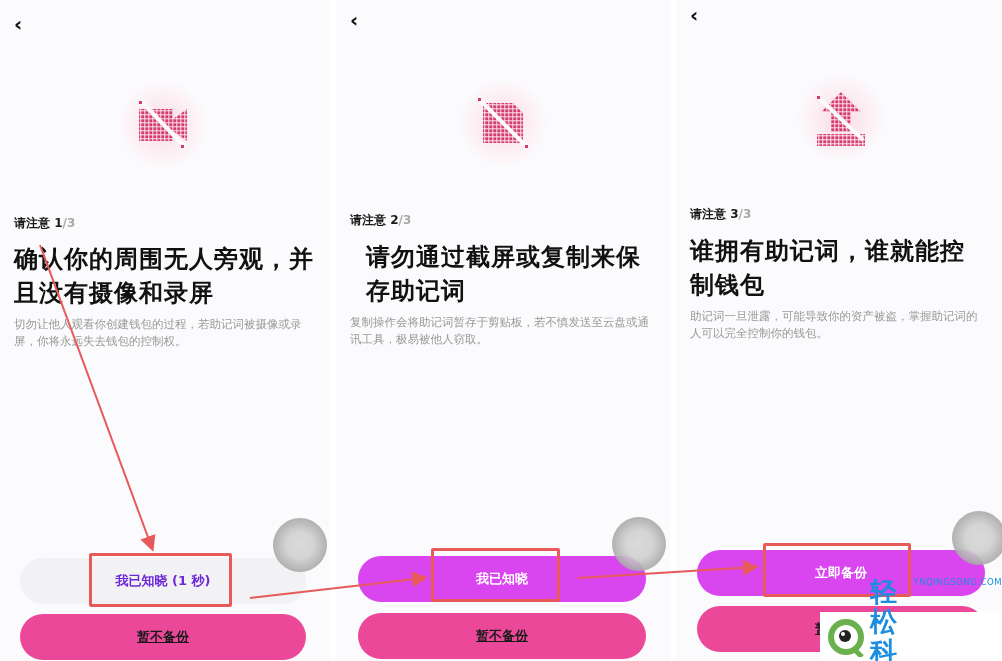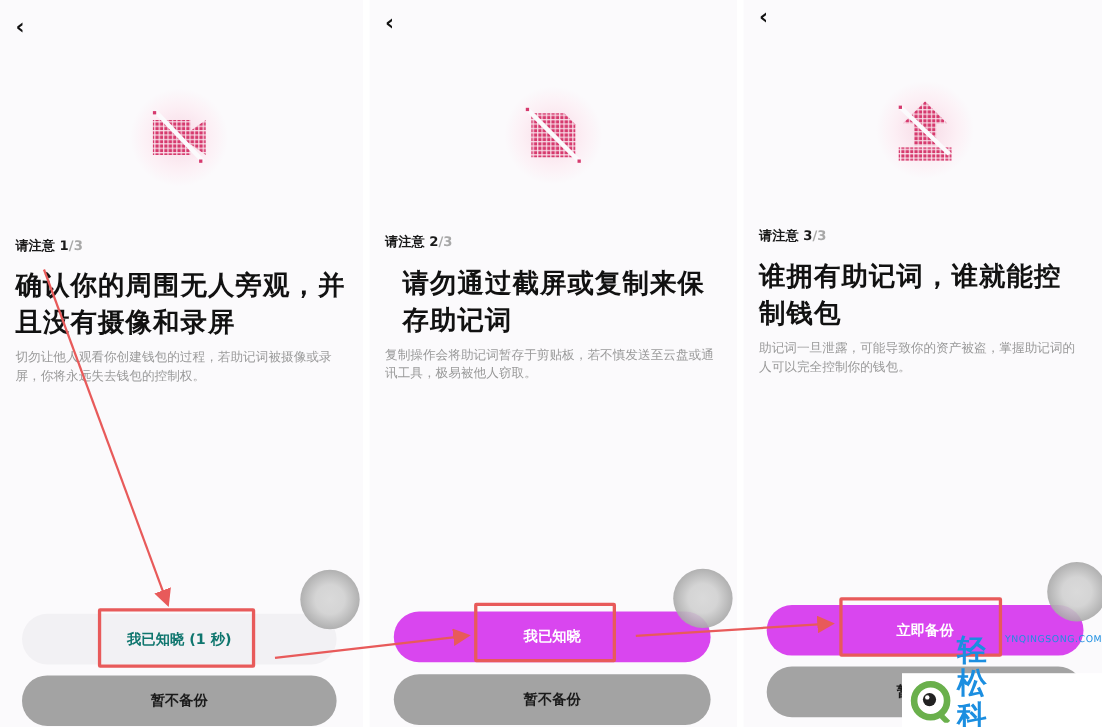--- a/index.html
+++ b/index.html
@@ -18,23 +18,23 @@
   .icon-wrap svg { position: absolute; left: 15px; top: 15px; width: 60px; height: 60px; }
 
   .step { position: absolute; left: 14px; font-size: 12px; font-weight: bold; color: #1a1a1a; }
   .step .cur { color: #1a1a1a; }
   .step .sep, .step .tot { color: #a8a8a8; }
 
   .title { position: absolute; left: 14px; right: 14px; font-size: 24px; font-weight: bold; color: #111; line-height: 34px; letter-spacing: 1px; }
   .desc { position: absolute; left: 14px; right: 14px; font-size: 11.5px; color: #9a9a9a; line-height: 17px; }
 
   .btn { position: absolute; border-radius: 24px; display: flex; align-items: center; justify-content: center; font-size: 13px; font-weight: bold; cursor: pointer; }
-  .btn.disabled { background: #f2f1f4; color: #0f766e; text-align: center; }
+  .btn.disabled { background: #f2f1f4; color: #6d28d9; text-align: center; }
   .btn.primary { background: #d946ef; color: #ffffff; }
-  .btn.secondary { background: #a3a3a3; color: #1a1a1a; }
+  .btn.secondary { background: #ec4899; color: #1a1a1a; text-decoration: underline; }
 
   .touch { position: absolute; width: 54px; height: 54px; border-radius: 50%;
     background: radial-gradient(circle, #d6d6d6 0%, #d0d0d0 35%, #a9a9a9 70%, #c8c8c8 100%); opacity: 0.9; }
 
   .hl { position: absolute; border: 3px solid #e85a5a; border-radius: 2px; pointer-events: none; }
 
   svg.arrows { position: absolute; left: 0; top: 0; width: 1002px; height: 661px; pointer-events: none; }
 
   .wm { position: absolute; left: 820px; top: 612px; width: 182px; height: 49px; background: #ffffff; display: flex; align-items: center; }
   .wm-logo { width: 40px; height: 40px; margin-left: 6px; position: relative; }

